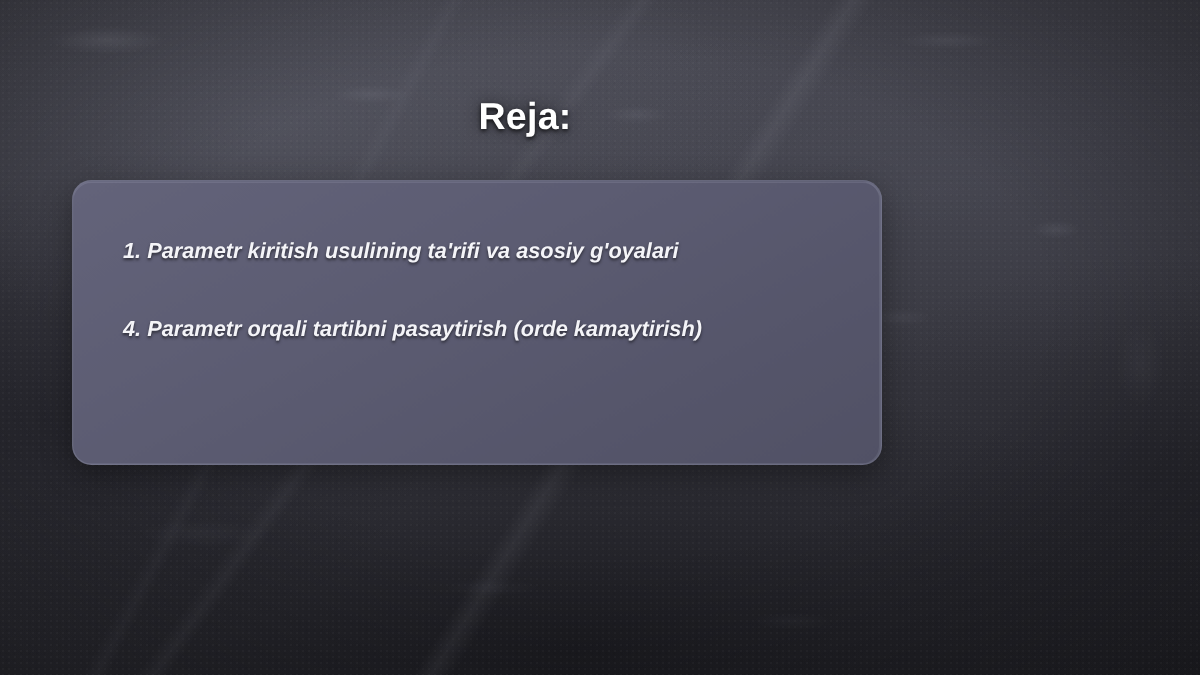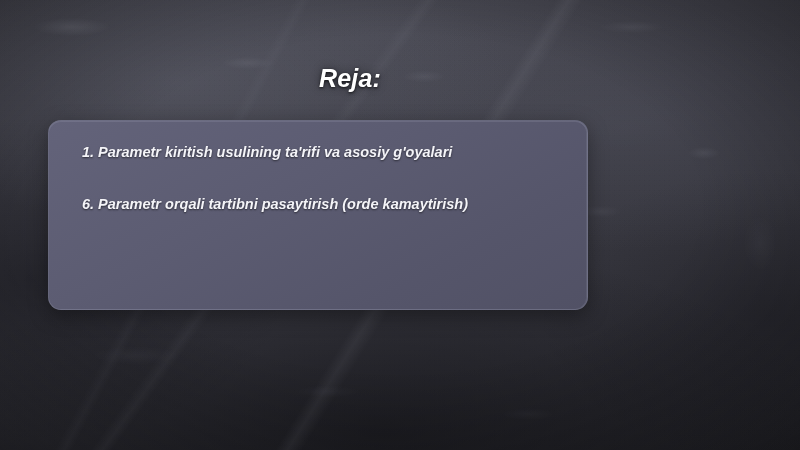--- a/index.html
+++ b/index.html
@@ -85,32 +85,31 @@
     position: absolute;
     top: 64px;
     left: 0;
     width: 700px;
     text-align: center;
     font-size: 25px;
     font-weight: bold;
     color: #ffffff;
     letter-spacing: 0.2px;
     text-shadow: 0 1px 3px rgba(0,0,0,0.75), 0 0 10px rgba(0,0,0,0.45);
-    font-style: italic;
   }
 
   
   .list-panel {
     position: absolute;
     left: 48px;
     top: 120px;
     width: 540px;
     height: 190px;
     box-sizing: border-box;
-    padding: 22px 30px 22px 33px;
+    padding: 38px 30px 22px 33px;
     border-radius: 13px;
     background: linear-gradient(152deg, #63637a 0%, #5c5c72 40%, #55556a 75%, #515165 100%);
     border: 1px solid rgba(150,152,172,0.30);
     box-shadow:
       0 6px 20px rgba(0,0,0,0.36),
       inset 0 1px 0 rgba(210,212,228,0.13),
       inset -1px 0 0 rgba(200,202,220,0.10);
     display: flex;
     flex-direction: column;
     justify-content: flex-start;
@@ -136,16 +135,16 @@
   <div class="bg-base"></div>
   <div class="bg-vignette"></div>
   <div class="bg-smudge"></div>
   <div class="bg-streaks"></div>
   <div class="bg-grain"></div>
 
   <div class="slide-title">Reja:</div>
 
   <div class="list-panel">
     <div class="list-item">1. Parametr kiritish usulining ta'rifi va asosiy g'oyalari</div>
-    <div class="list-item">6. Parametr orqali tartibni pasaytirish (orde kamaytirish)</div>
+    <div class="list-item">4. Parametr orqali tartibni pasaytirish (orde kamaytirish)</div>
   </div>
 
 </div>
 
 </body></html>

